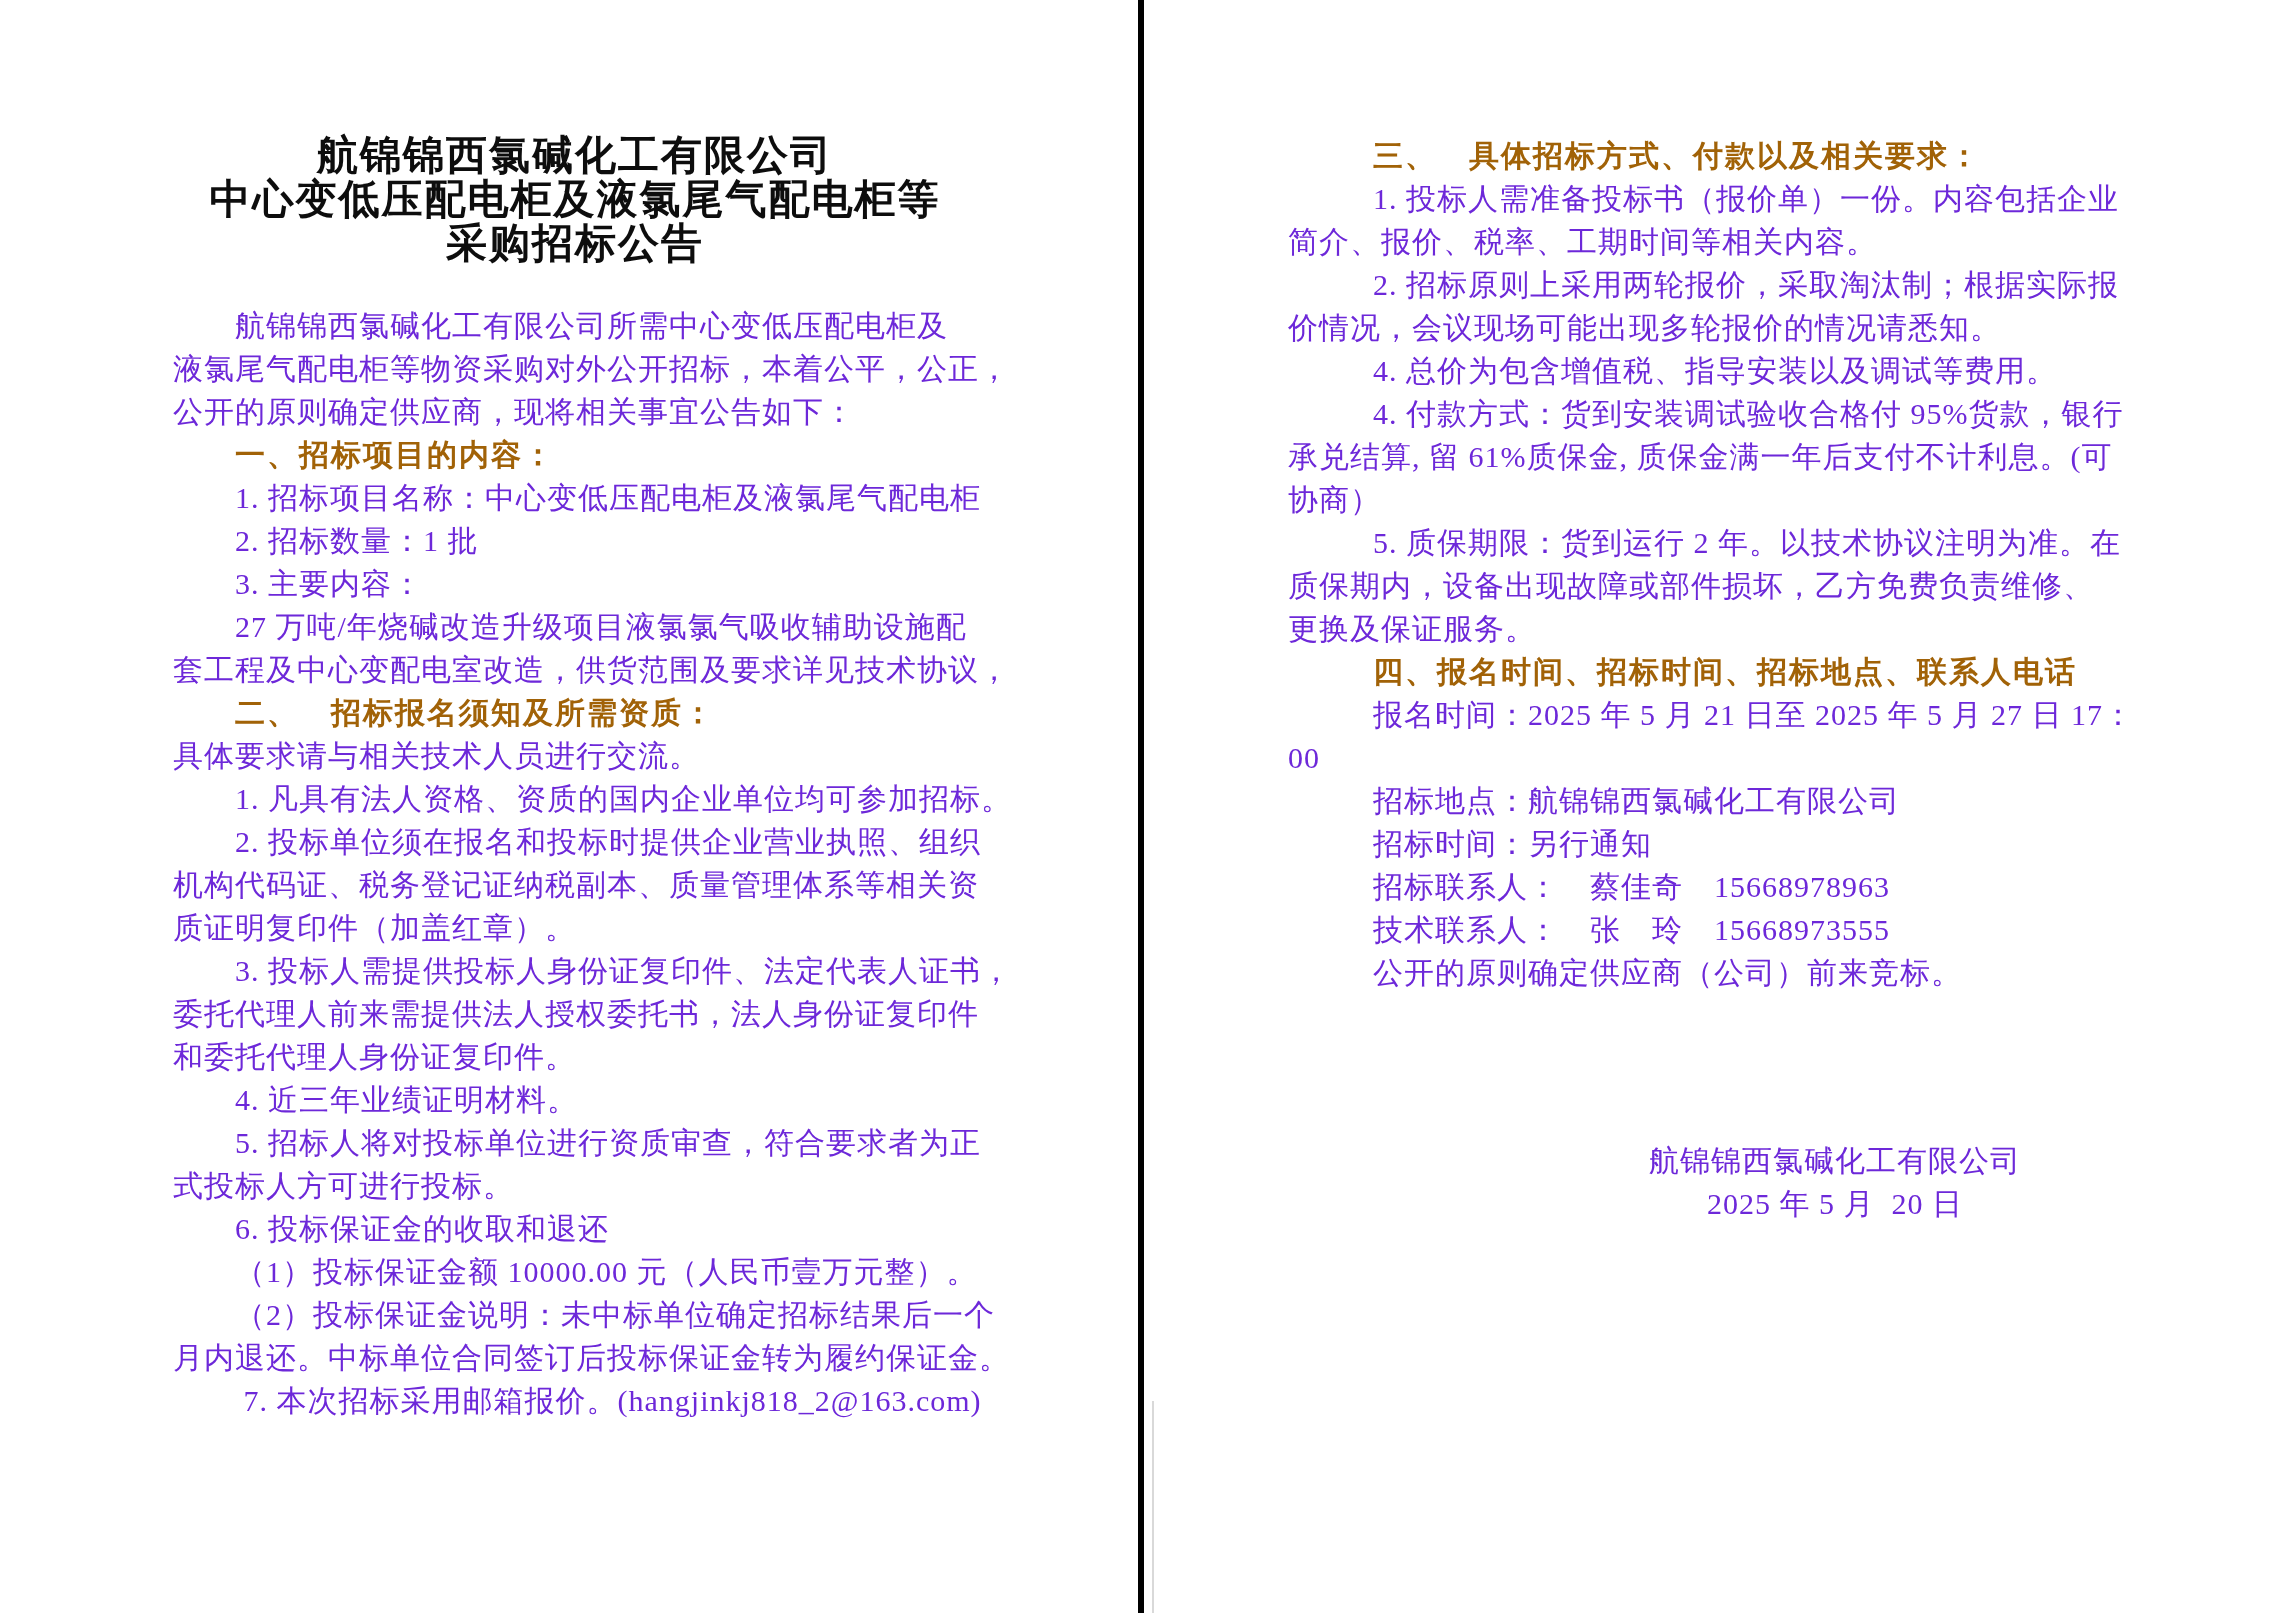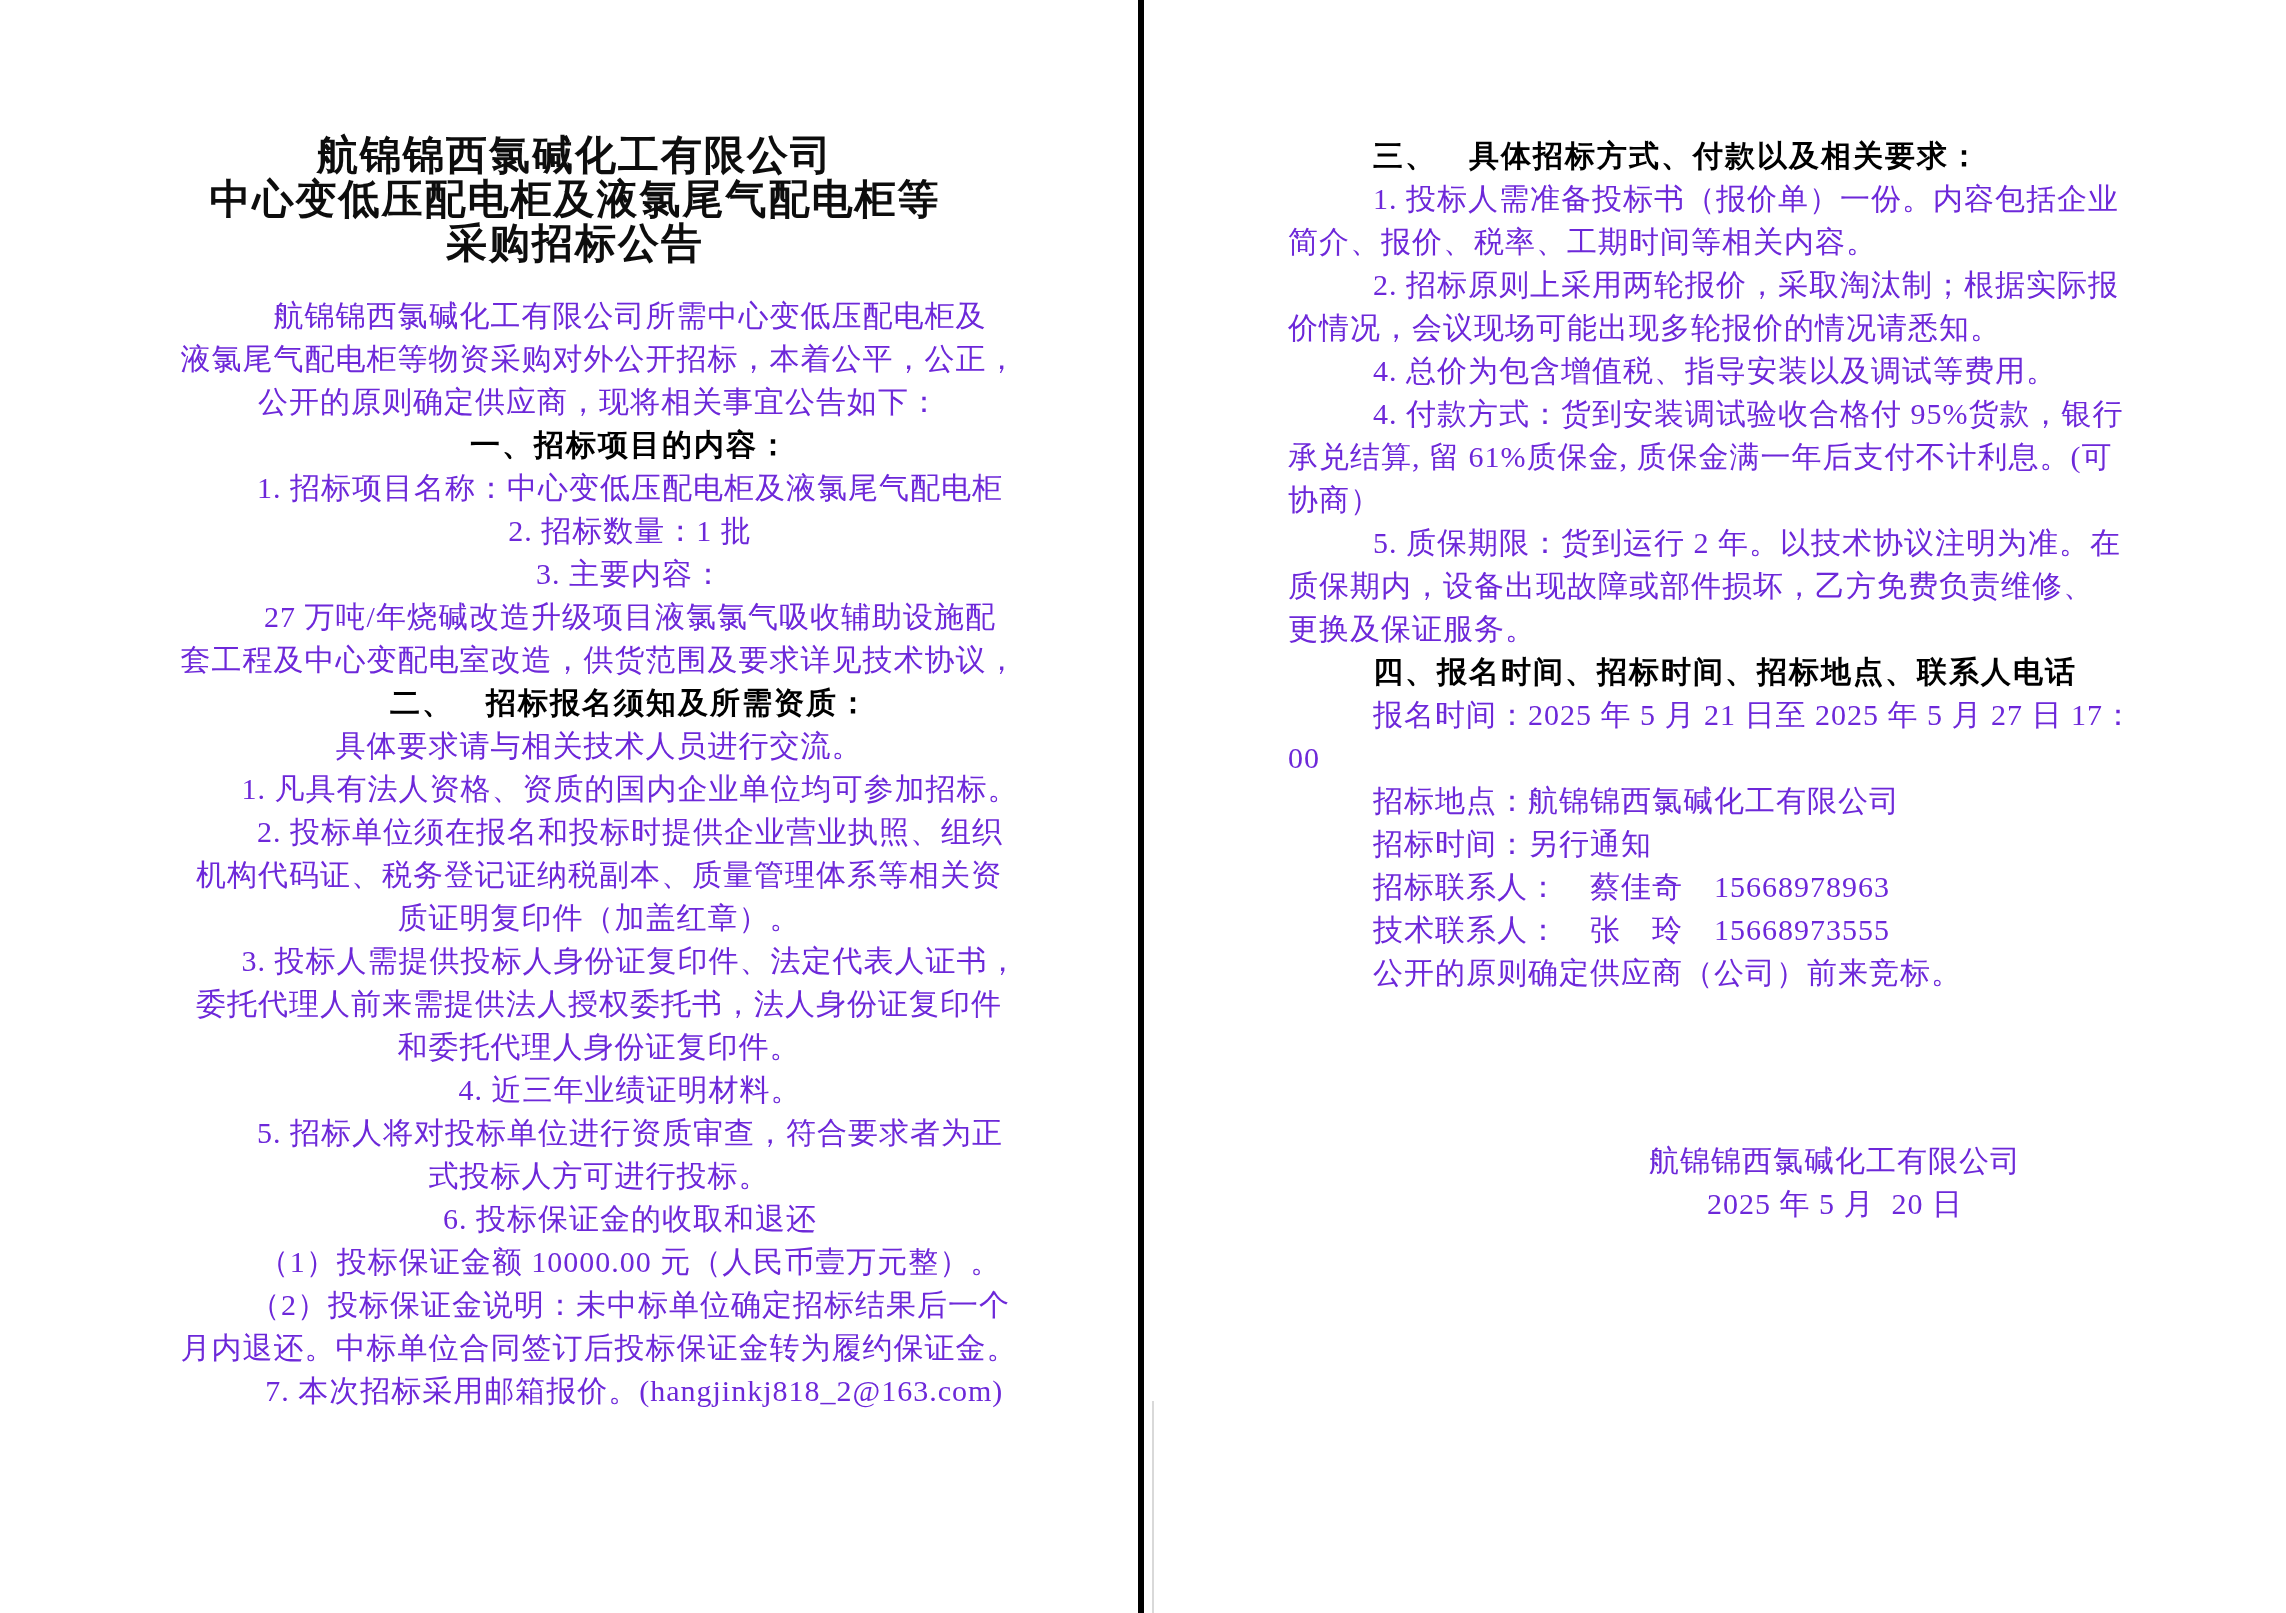--- a/index.html
+++ b/index.html
@@ -14,32 +14,32 @@
   .page-right{left:1146px;width:1140px;}
   .divider{position:absolute;left:1138px;top:0;width:6px;height:1613px;background:#000000;}
   .divider-ghost{position:absolute;left:1152px;top:0;width:2px;height:1613px;background:#d9d9d9;}
 
   .doc-title{
     position:absolute;top:133px;left:90px;width:970px;
     text-align:center;font-weight:bold;font-size:41px;line-height:44px;
     letter-spacing:2px;color:#0d0d0d;
   }
   .body-block{position:absolute;}
-  .body-left{top:294px;left:173px;width:852px;text-align:center;}
+  .body-left{top:304px;left:173px;width:852px;}
   .body-right{top:134px;left:142px;width:870px;}
 
   .line{
     height:43px;line-height:43px;font-size:30px;letter-spacing:1px;
     white-space:pre;color:#6d28d9;
   }
   .page-left .ind{padding-left:62px;}
   .page-right .ind{padding-left:85px;}
   .hd{
     font-family:"Liberation Sans","DejaVu Sans",sans-serif;
-    font-weight:bold;letter-spacing:2px;color:#000000;
+    font-weight:bold;letter-spacing:2px;color:#a16207;
   }
 
   .signature{
     position:absolute;top:1139px;left:264px;width:850px;text-align:center;
   }
   .signature .line{height:43px;line-height:43px;font-size:30px;}
 </style>
 </head>
 <body>
 

